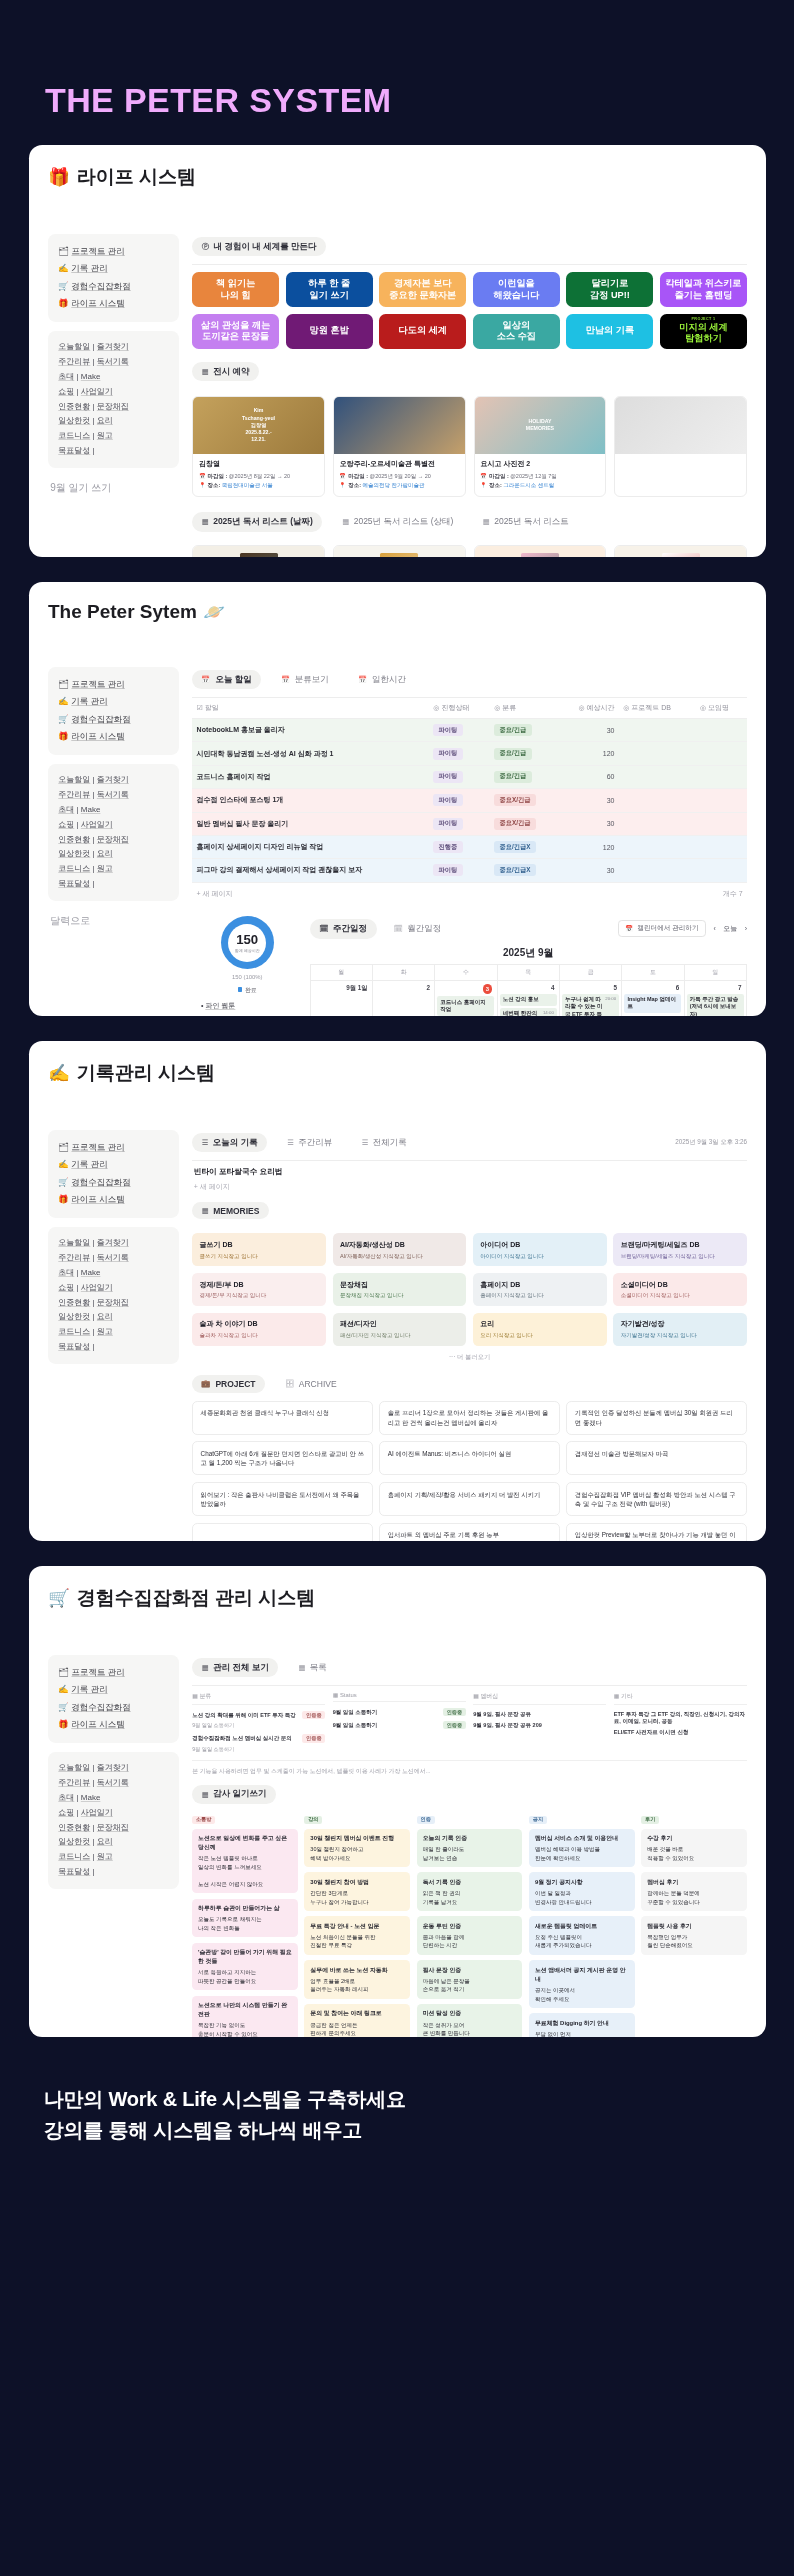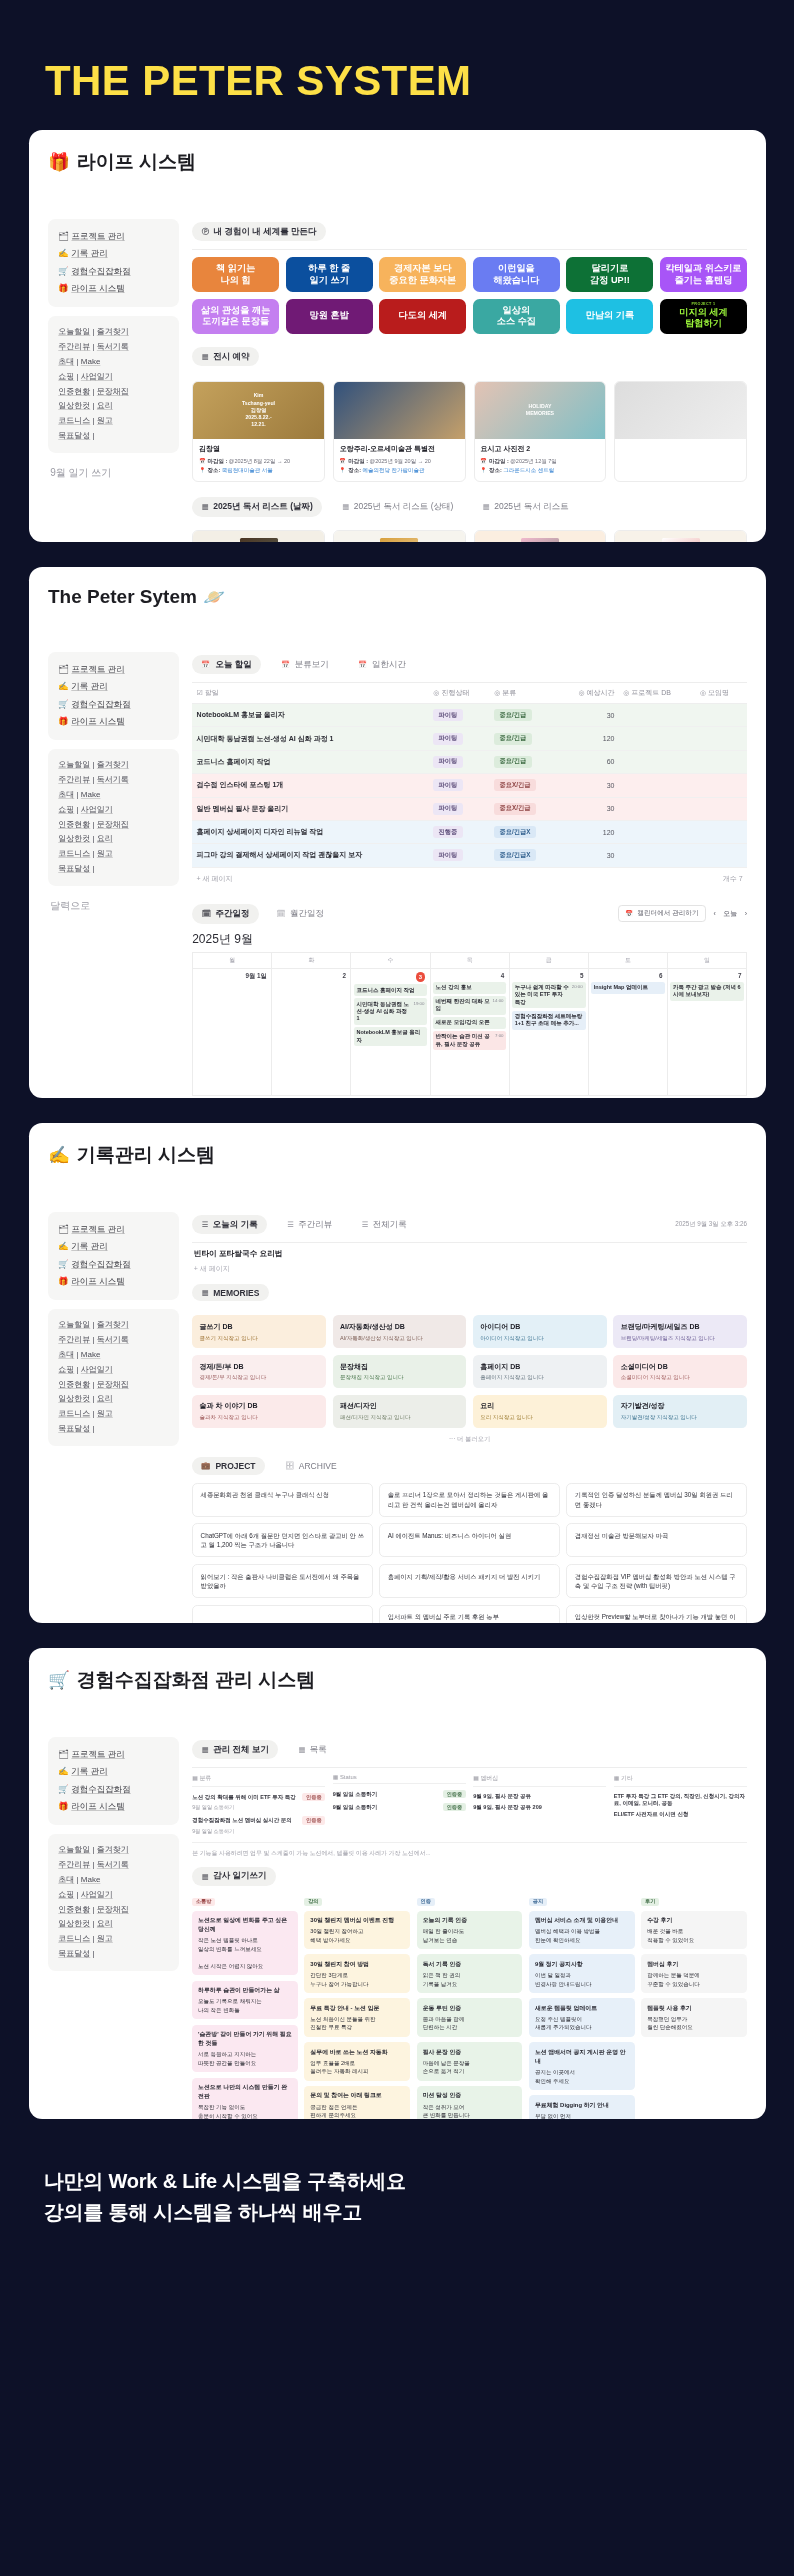--- a/index.html
+++ b/index.html
@@ -7,22 +7,23 @@
   body {
     width:795px; height:2576px;
     font-family:"Liberation Sans","DejaVu Sans",sans-serif;
     color:#1f2330; position:relative; overflow:hidden;
   }
   .page { width:795px; height:2576px; background:#0d1128; position:relative; padding:0 29px; }
 
   
   .hero { padding:57px 7.4px 25px 16px; }
   .hero-title {
-    font-size:42px; font-weight:bold; color:#fde047;
+    font-size:34px; font-weight:bold; color:#f0abfc;
     letter-spacing:0.4px;
+    margin-top:24px;
   }
 
   
   .card {
     background:#ffffff; border-radius:13.2px;
     padding:19px 19px 0 19px; margin-bottom:25px;
     overflow:hidden; position:relative;
   }
   .card-title { font-size:19px; font-weight:bold; color:#1d1d22; margin-bottom:16px; display:flex; align-items:center; gap:6.6px;}
   .card-title .emoji{font-size:17.7px;}
@@ -107,21 +108,21 @@
   .donut-note{font-size:5.9px;color:#9a9aa3;margin-top:4.4px;text-align:center;}
   .legend{font-size:5.9px;color:#55555f;margin-top:5.9px;text-align:center;}
   .legend i{display:inline-block;width:4.4px;height:4.4px;background:#3b8fe0;border-radius:0.7px;margin-right:2.9px;}
   .bullets{font-size:7px;color:#3b3b44;line-height:2; padding:4.4px 0 0 8.8px;}
   .bullets a{color:#3b3b44;text-decoration:underline;text-decoration-color:#cfcfcf;}
 
   
   .cal-head{display:flex;justify-content:space-between;align-items:center;padding:2.9px 0 5.9px;}
   .cal-nav{display:flex;align-items:center;gap:7.4px;font-size:7px;color:#5b5b66;}
   .cal-btn{border:0.7px solid #e3e3e3;border-radius:3.7px;padding:2.9px 6.6px;font-size:6.6px;display:inline-flex;gap:3.7px;align-items:center;}
-  .cal-month{font-size:12px;font-weight:normal;color:#2b2b33;padding:1.5px 0 4.4px;}
+  .cal-month{font-size:10px;font-weight:bold;color:#2b2b33;padding:1.5px 0 4.4px;text-align:center;}
   .cal-grid{display:grid;grid-template-columns:repeat(7,1fr);border-top:0.7px solid #ececec;border-left:0.7px solid #ececec;}
   .cal-dow{font-size:5.9px;color:#a2a2ac;text-align:center;padding:2.9px 0;border-right:0.7px solid #ececec;}
   .cal-cell{border-right:0.7px solid #ececec;border-bottom:0.7px solid #ececec;min-height:127px;padding:2.9px 2.2px;}
   .cal-date{font-size:6.3px;font-weight:bold;color:#44444d;text-align:right;padding:0 2.2px 2.9px 0;}
   .cal-date .today{background:#eb4d3d;color:#fff;border-radius:50%;width:9.6px;height:9.6px;display:inline-flex;align-items:center;justify-content:center;font-size:5.9px;}
   .ev{border-radius:2.2px;padding:2.2px 2.9px;margin-bottom:2.2px;font-size:5.5px;font-weight:bold;line-height:1.35;color:#2b2b33;display:flex;justify-content:space-between;gap:2.2px;}
   .ev span.t{font-size:4.4px;color:#8a8a94;font-weight:normal;flex:0 0 auto;}
   .e-g{background:#eaf2ea;} .e-r{background:#fbe6e6;} .e-b{background:#e6eff8;}
 
   
@@ -303,21 +304,21 @@
      <div class="bk-img" style="background:#f7f2e9">
        <div class="bk-cover" style="background:linear-gradient(160deg,#ffffff,#d43a2f)"></div>
               </div>
      </div>
           </div>
 
       </div>
     </div>
   </div>
 
-  <div class="card" style="height:531px;">
+  <div class="card" style="height:434px;">
     <div class="card-title">
       <span>The Peter Sytem</span>
       <span class="emoji">🪐</span>
     </div>
     <div class="card-body">
       <div class="side">
         <div class="side-box" id="sb2">
             <div class="side-item"><span>🗂</span> <u>프로젝트 관리</u></div>
             <div class="side-item"><span>✍️</span> <u>기록 관리</u></div>
             <div class="side-item"><span>🛒</span> <u>경험수집잡화점</u></div>
@@ -410,20 +411,36 @@
      <td></td>
    </tr>
             </tbody>
         </table>
         <div class="tbl-foot">
           <span>+ 새 페이지</span>
           <span>개수 7</span>
         </div>
 
         <div class="donut-wrap">
+          <div style="width:110px;flex:0 0 110px;">
+            <div style="display:flex;justify-content:center;">
+              <div class="donut">
+                <div class="donut-c">
+                  <div class="donut-v">150</div>
+                  <div class="donut-s">합계 예상시간</div>
+                </div>
+              </div>
+            </div>
+            <div class="donut-note">150 (100%)</div>
+            <div class="legend"><i></i><span>완료</span></div>
+            <div class="bullets" id="bl2">
+                <div>• <a>파인 웹툰</a></div>
+                <div>• <a>그림 골라 링크</a></div>
+              </div>
+          </div>
           <div style="flex:1;min-width:0;">
             <div class="cal-head">
               <div style="display:flex;gap:7.4px;" id="ct2">
                   <span class="chip "><span class="ico">🗓</span>주간일정</span>
                   <span class="chip plain"><span class="ico">🗓</span>월간일정</span>
                 </div>
               <div class="cal-nav">
                 <span class="cal-btn">
                   <span>📅</span>
                   <span>캘린더에서 관리하기</span>

